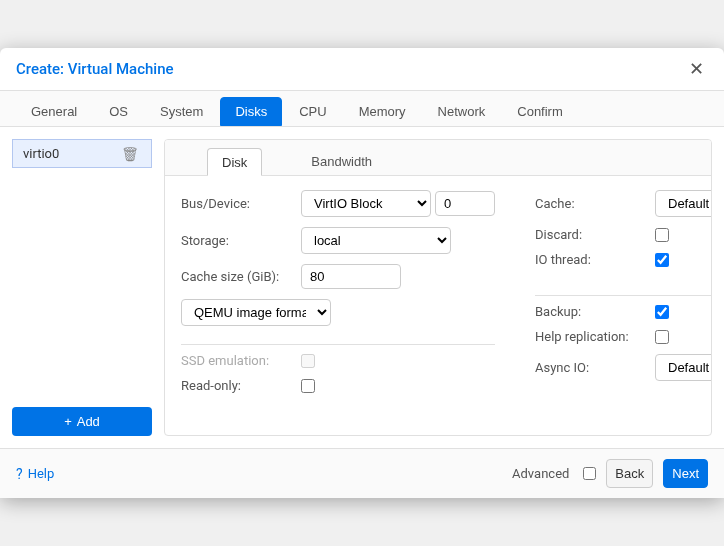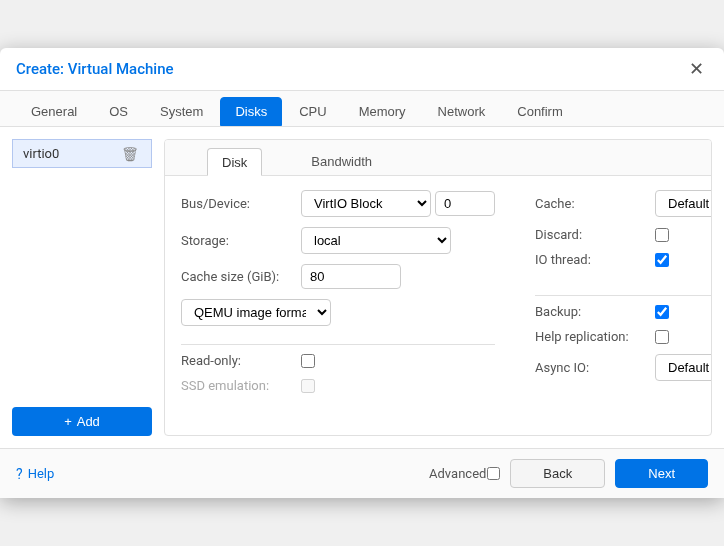--- a/index.html
+++ b/index.html
@@ -247,27 +247,27 @@
       font-size: 13px;
     }
     .footer-right {
       display: flex;
       align-items: center;
       gap: 10px;
     }
     .advanced-label {
       display: flex;
       align-items: center;
-      gap: 1px;
+      gap: 14px;
       font-size: 13px;
       color: #555;
       cursor: pointer;
     }
     .btn {
-      padding: 6px 32px;
+      padding: 6px 8px;
       border-radius: 4px;
       font-size: 13px;
       cursor: pointer;
       border: 1px solid #ccc;
       background: #f5f5f5;
       color: #333;
     }
     .btn-primary {
       background: #0073e6;
       color: #fff;
@@ -360,33 +360,33 @@
                   <option>QEMU image format</option>
                   <option>Raw disk image</option>
                   <option>VMware image format</option>
                 </select>
               </div>
             </div>
 
             <hr class="divider">
 
             <div class="form-row">
+              <span class="form-label disabled">SSD emulation:</span>
+              <div class="form-control">
+                <label class="checkbox-label">
+                  <input type="checkbox" disabled="" style="">
+                </label>
+              </div>
+            </div>
+
+            <div class="form-row">
               <span class="form-label">Read-only:</span>
               <div class="form-control">
                 <label class="checkbox-label">
                   <input type="checkbox" style="">
-                </label>
-              </div>
-            </div>
-
-            <div class="form-row">
-              <span class="form-label disabled">SSD emulation:</span>
-              <div class="form-control">
-                <label class="checkbox-label">
-                  <input type="checkbox" disabled="" style="">
                 </label>
               </div>
             </div>
           </div>
 
           <div class="col-form right-col">
 
             <div class="form-row">
               <span class="form-label">Cache:</span>
               <div class="form-control">

